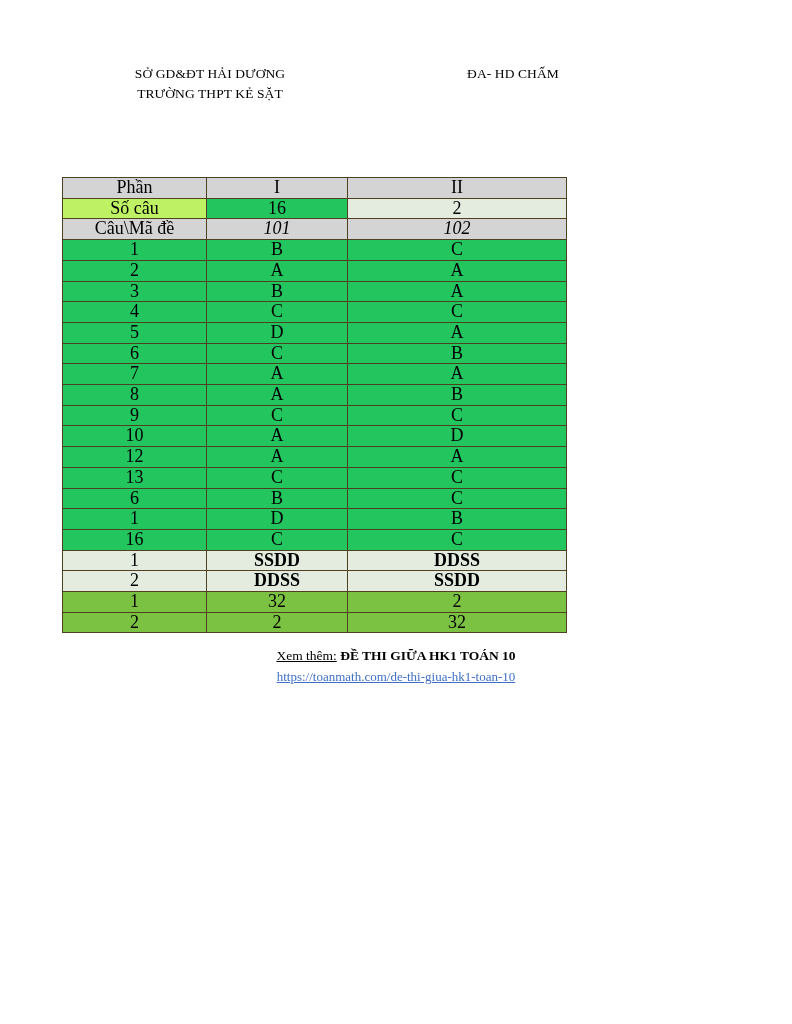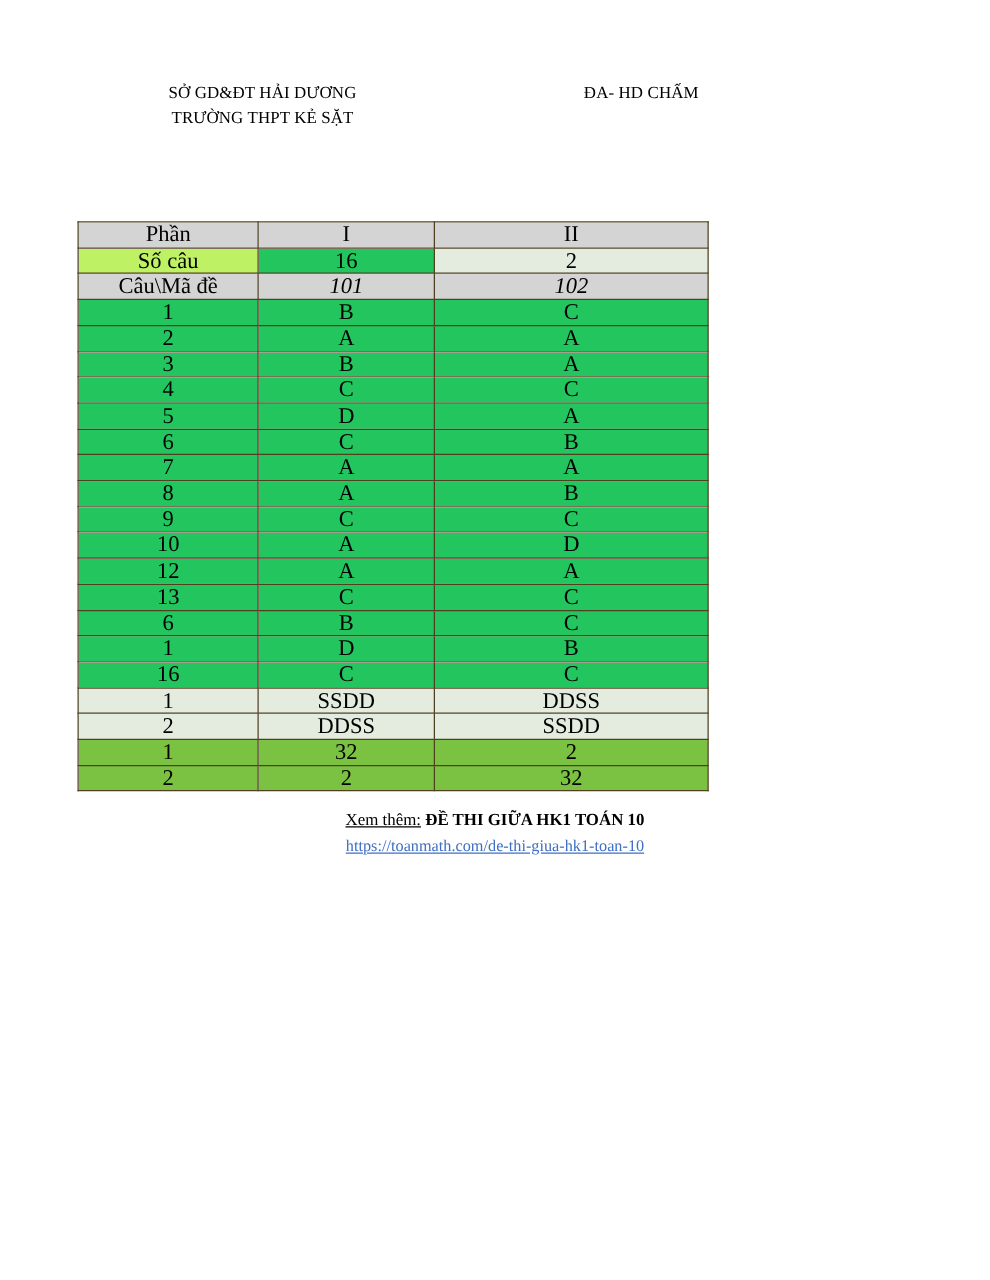--- a/index.html
+++ b/index.html
@@ -69,21 +69,21 @@
   }
 
   
   .fill-gray   { background: #d4d4d4; }
   .fill-white  { background: #bef264; }
   .fill-tan    { background: #22c55e; }
   .fill-mint   { background: #e4ece0; }
   .fill-green  { background: #7cc242; }
 
   .italic { font-style: italic; }
-  .left   { text-align: left; padding-left: 5px; }
+  .left   { text-align: left; padding-left: 5px; font-weight: bold; }
 
   
   .doc-footer {
     position: absolute;
     top: 646px;
     left: 0;
     width: 792px;
     text-align: center;
   }
   .footer-line-1 {

